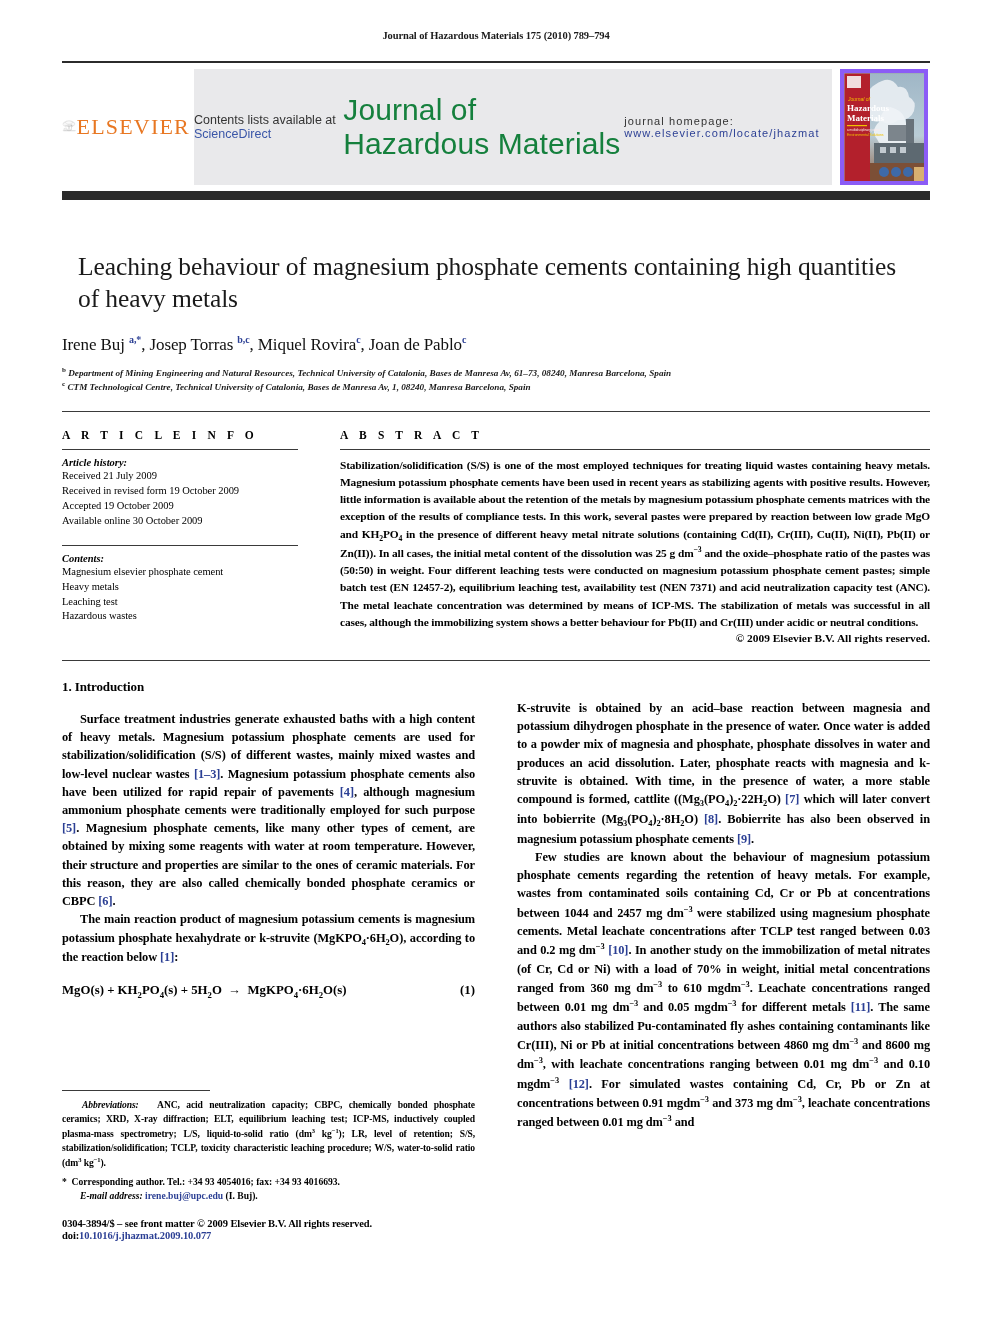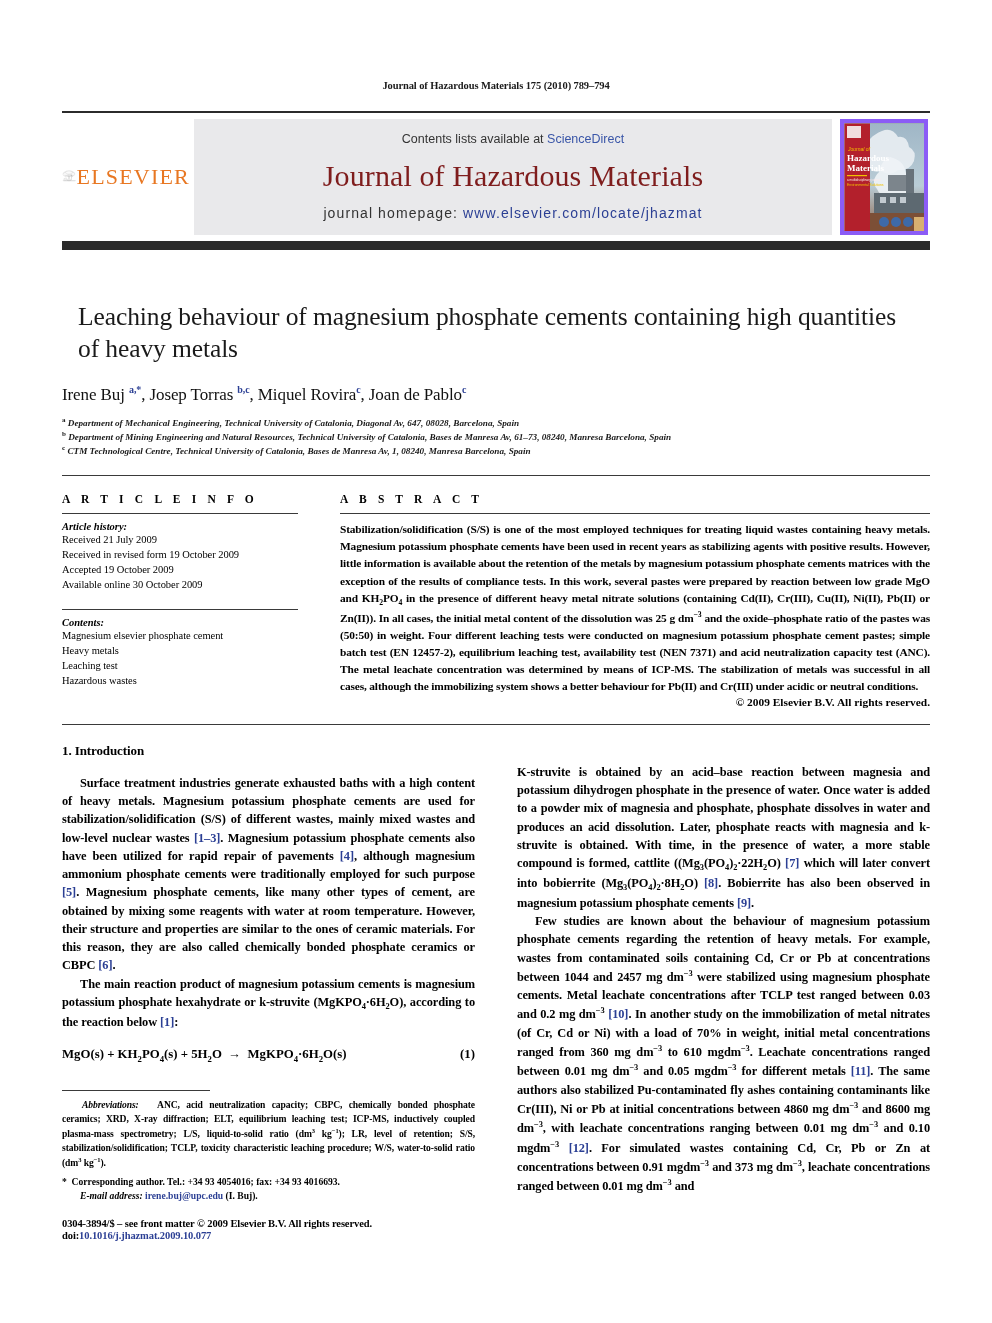--- a/index.html
+++ b/index.html
@@ -22,21 +22,21 @@
     height: 1323px;
     padding: 0 62px;
   }
 
   
   .running-head {
     text-align: center;
     font-size: 10.5px;
     font-weight: bold;
     letter-spacing: -0.1px;
-    padding-top: 80px;
+    padding-top: 30px;
     color: #1a1a1a;
   }
 
   
   .masthead {
     margin-top: 20px;
     border-top: 2.5px solid #2b2b2b;
     padding-top: 6px;
     display: flex;
     align-items: stretch;
@@ -61,45 +61,44 @@
     line-height: 1;
     margin-top: 1px;
   }
 
   .banner {
     flex: 1 1 auto;
     background: #e9e9eb;
     margin-left: 4px;
     margin-right: 6px;
     display: flex;
-    flex-direction: column;
+    flex-direction: row;
     align-items: center;
     justify-content: space-between;
     padding: 13px 0 14px 0;
   }
   .contents-line {
     font-family: "Liberation Sans", sans-serif;
     font-size: 12.5px;
     color: #333;
   }
   .contents-line .sd {
     color: #3a56a8;
   }
   .journal-title-big {
-    font-family: Liberation Serif, serif;
+    font-family: Liberation Sans, sans-serif;
     font-size: 30px;
-    color: #7f1d1d;
+    color: #15803d;
     letter-spacing: 0.1px;
   }
   .homepage-line {
     font-family: "Liberation Sans", sans-serif;
-    font-size: 14px;
+    font-size: 11px;
     letter-spacing: 1.1px;
     color: #333;
-    text-align: center;
   }
   .homepage-line .url { color: #2b3f94; }
 
   .cover-block {
     width: 92px;
     flex: 0 0 92px;
     display: flex;
     align-items: center;
     justify-content: center;
   }
@@ -386,21 +385,20 @@
       </div>
     </div>
   </div>
 
   <div class="thick-rule"></div>
 
   <div class="title-area">
     <h1 class="article-title">Leaching behaviour of magnesium phosphate cements containing high quantities of heavy metals</h1>
     <div class="authors">Irene Buj <sup>a,*</sup>, Josep Torras <sup>b,c</sup>, Miquel Rovira<sup>c</sup>, Joan de Pablo<sup>c</sup></div>
     <div class="affils">
-      <div class="affil"><sup>a</sup> <span>Department of Mechanical Engineering, Technical University of Catalonia, Diagonal Av, 647, 08028, Barcelona, Spain</span></div>
       <div class="affil"><sup>b</sup> <span>Department of Mining Engineering and Natural Resources, Technical University of Catalonia, Bases de Manresa Av, 61–73, 08240, Manresa Barcelona, Spain</span></div>
       <div class="affil"><sup>c</sup> <span>CTM Technological Centre, Technical University of Catalonia, Bases de Manresa Av, 1, 08240, Manresa Barcelona, Spain</span></div>
     </div>
   </div>
 
   <div class="rule-thin"></div>
 
   <div class="info-abstract">
 
     <div class="col-info">

